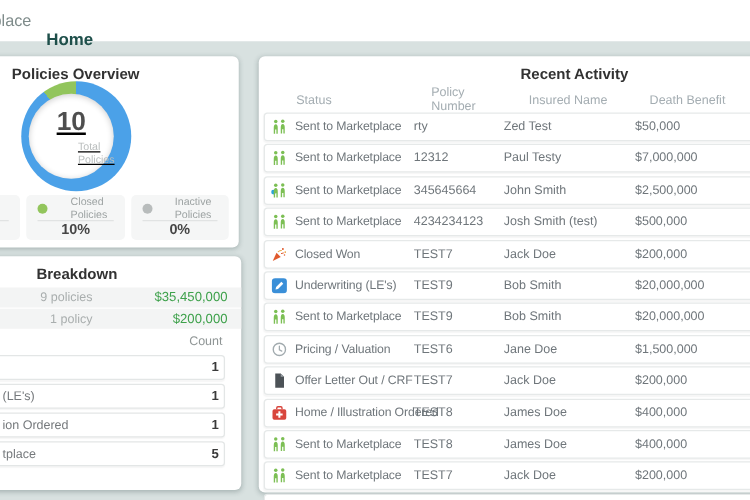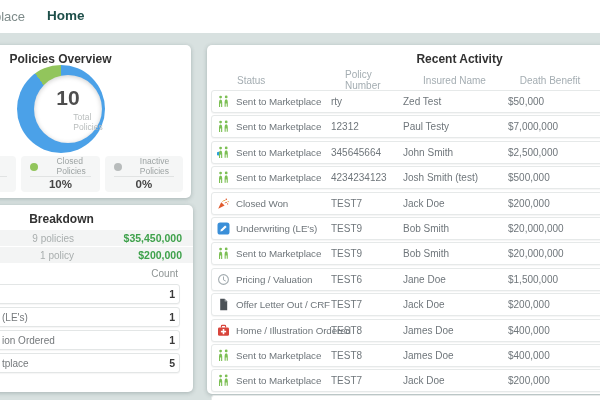--- a/index.html
+++ b/index.html
@@ -4,49 +4,49 @@
 <style>
   html,body{margin:0;padding:0;}
   body{
     width:600px;height:400px;overflow:hidden;position:relative;
     background:#d8e1e0;font-family:"Liberation Sans",sans-serif;
     -webkit-font-smoothing:antialiased;
   }
   
   .topnav{position:absolute;top:0;left:0;width:600px;height:33px;background:#ffffff;}
   .nav-frag{position:absolute;left:-6px;top:9px;font-size:13px;color:#7e8b8a;}
-  .nav-home{position:absolute;left:37px;top:8px;font-size:13.5px;font-weight:bold;color:#1e4f4a;cursor:pointer;margin-left:10px;}
+  .nav-home{position:absolute;left:37px;top:24px;font-size:13.5px;font-weight:bold;color:#1e4f4a;cursor:pointer;}
 
   .card{position:absolute;background:#fff;border-radius:5px;box-shadow:0 1px 4px rgba(40,60,60,.28);}
   .card-title{text-align:center;font-size:12px;font-weight:bold;color:#323232;padding-top:7px;height:14px;}
 
   
   #card-overview{left:-70px;top:45px;width:261px;height:153px;}
   .donut-wrap{position:absolute;left:87px;top:20px;width:88px;height:88px;}
   .donut{width:88px;height:88px;border-radius:50%;
     background:conic-gradient(#4ba1e8 0deg 324deg,#92c55c 324deg 360deg);position:relative;}
-  .donut-hole{position:absolute;left:17px;top:10px;width:68px;height:68px;border-radius:50%;
+  .donut-hole{position:absolute;left:6px;top:10px;width:68px;height:68px;border-radius:50%;
     background:#fff;box-shadow:inset 0 1px 5px rgba(0,0,0,.20);
-    display:flex;flex-direction:column;align-items:center;justify-content:center;}
+    display:flex;flex-direction:column;align-items:center;justify-content:center;text-decoration:underline;}
   .donut-num{font-size:21px;font-weight:600;color:#4e4e4e;line-height:1;}
   .donut-sub{font-size:8.5px;color:#b9bdbd;margin-top:4px;margin-left:40px;}
   .legend{position:absolute;left:8px;top:111px;width:245px;height:36px;display:flex;gap:5px;}
   .legend-cell{flex:1;background:#f5f6f6;border-radius:4px;padding-top:3px;}
   .lg-top{display:flex;align-items:center;justify-content:center;gap:18px;height:15px;}
   .lg-dot{width:8px;height:8px;border-radius:50%;flex:none;}
   .lg-label{font-size:8.5px;color:#9da3a3;line-height:1.1;width:34px;}
   .lg-div{border-top:1px solid #e1e3e3;margin:2px 9px 0;}
   .lg-pct{text-align:center;font-size:11.5px;font-weight:bold;color:#454545;margin-top:1px;}
 
   
   #card-breakdown{left:-70px;top:205px;width:263px;height:187px;}
   .sum-rows{margin-top:4px;}
   .sum-row{display:flex;align-items:center;background:#f3f4f4;height:16px;margin-bottom:1px;}
   .sum-label{width:144px;text-align:right;font-size:10px;color:#a9aeae;}
-  .sum-value{flex:1;text-align:right;padding-right:11px;font-size:10.5px;font-weight:bold;color:#3ea14b;}
+  .sum-value{flex:1;text-align:right;padding-right:11px;font-size:10.5px;font-weight:normal;color:#3ea14b;}
   .count-header{text-align:right;padding-right:15px;font-size:10px;color:#8f9595;margin-top:5px;height:13px;}
   .bd-rows{margin:3px 13px 0 4px;}
   .bd-row{display:flex;align-items:center;height:18px;background:#fff;border:1px solid #e3e6e6;
     border-radius:3px;margin-bottom:3px;box-shadow:0 1px 1px rgba(0,0,0,.04);}
   .bd-label{padding-left:67px;font-size:10px;color:#75797c;white-space:nowrap;}
   .bd-count{margin-left:auto;padding-right:4px;font-size:10.5px;font-weight:bold;color:#3a3a3a;}
 
   
   #card-activity{left:207px;top:45px;width:505px;height:349px;}
   .act-header{display:grid;grid-template-columns:110px 85px 105px 86px 1fr;

